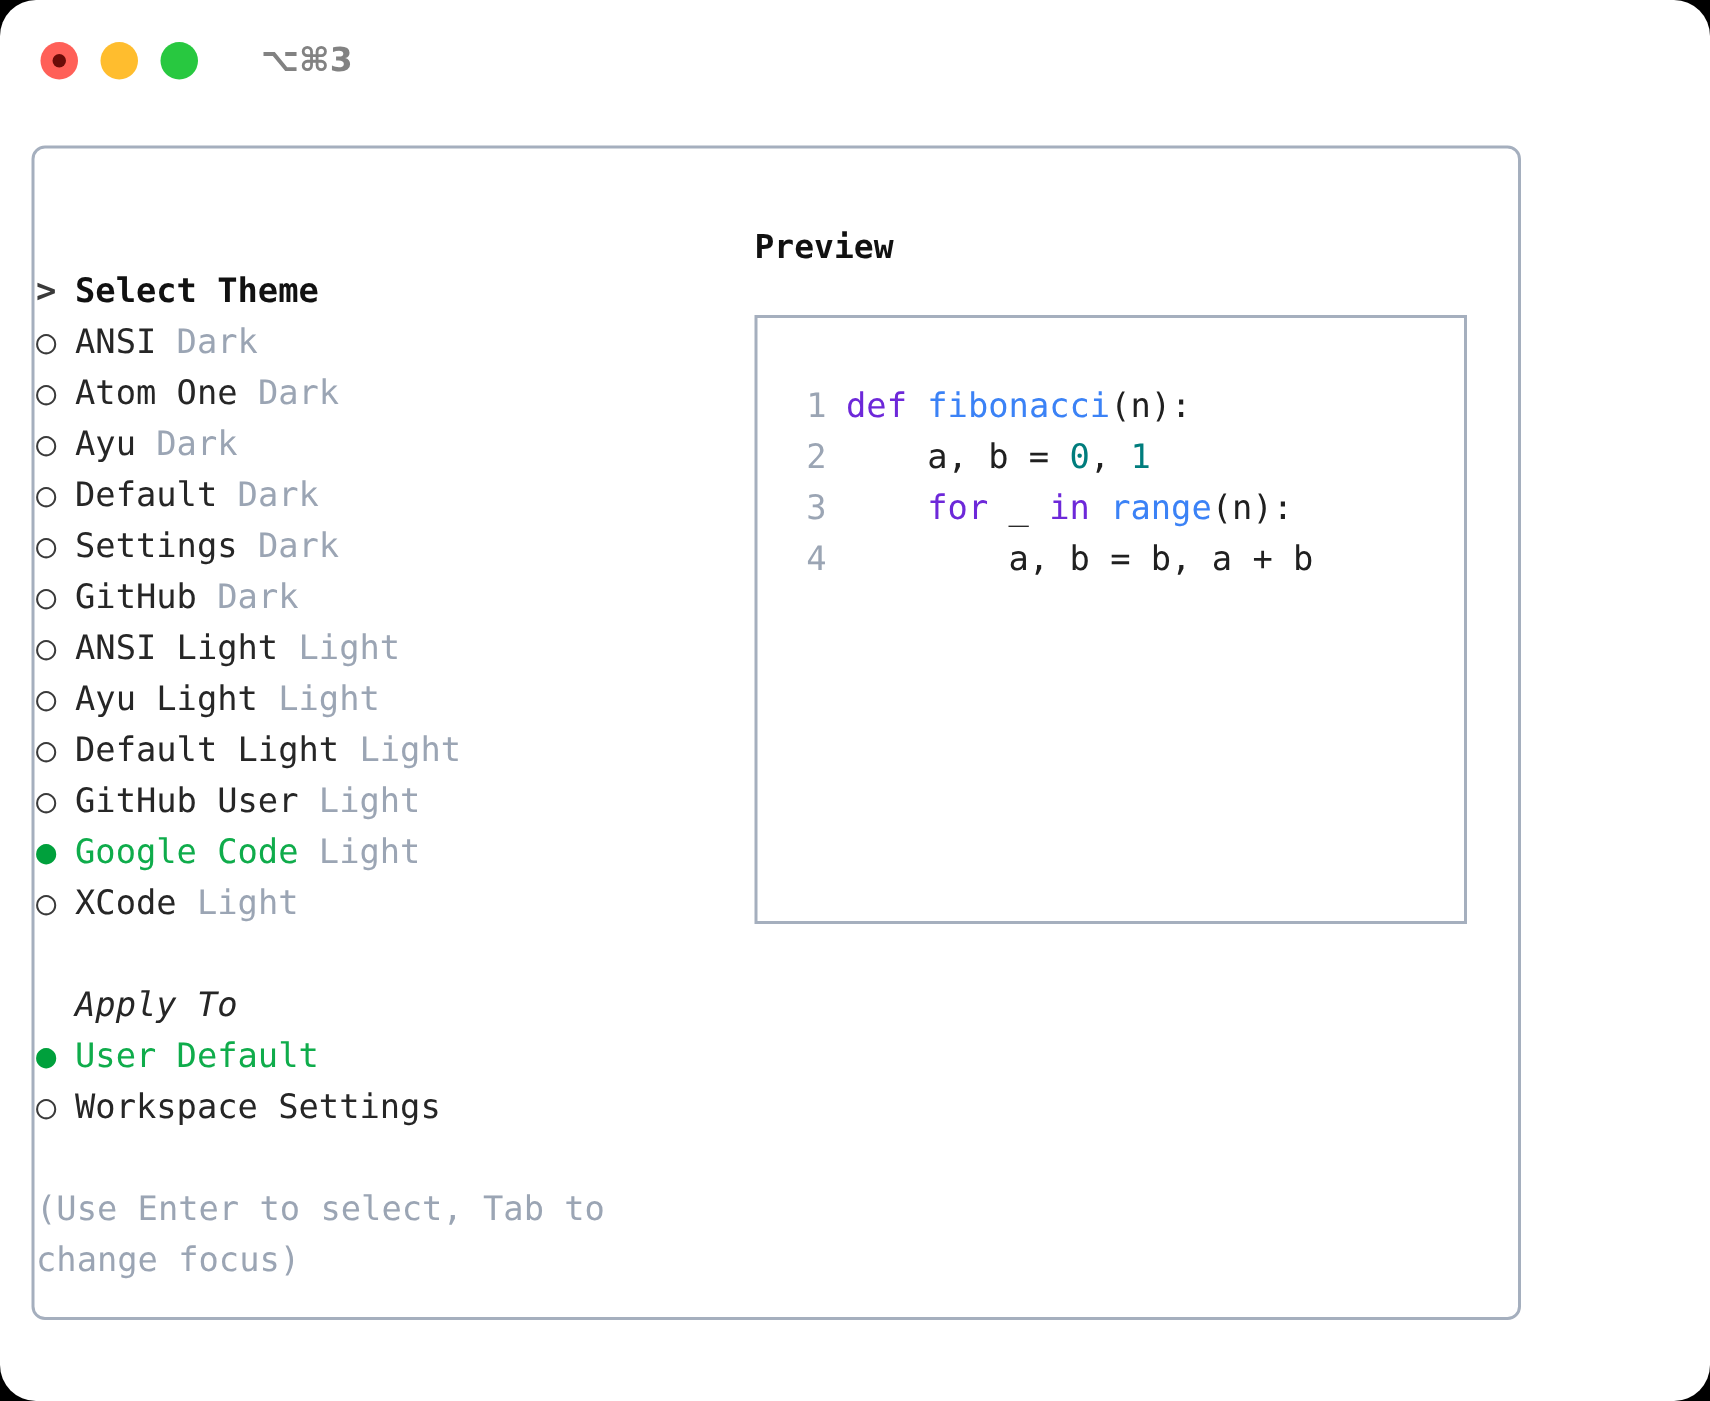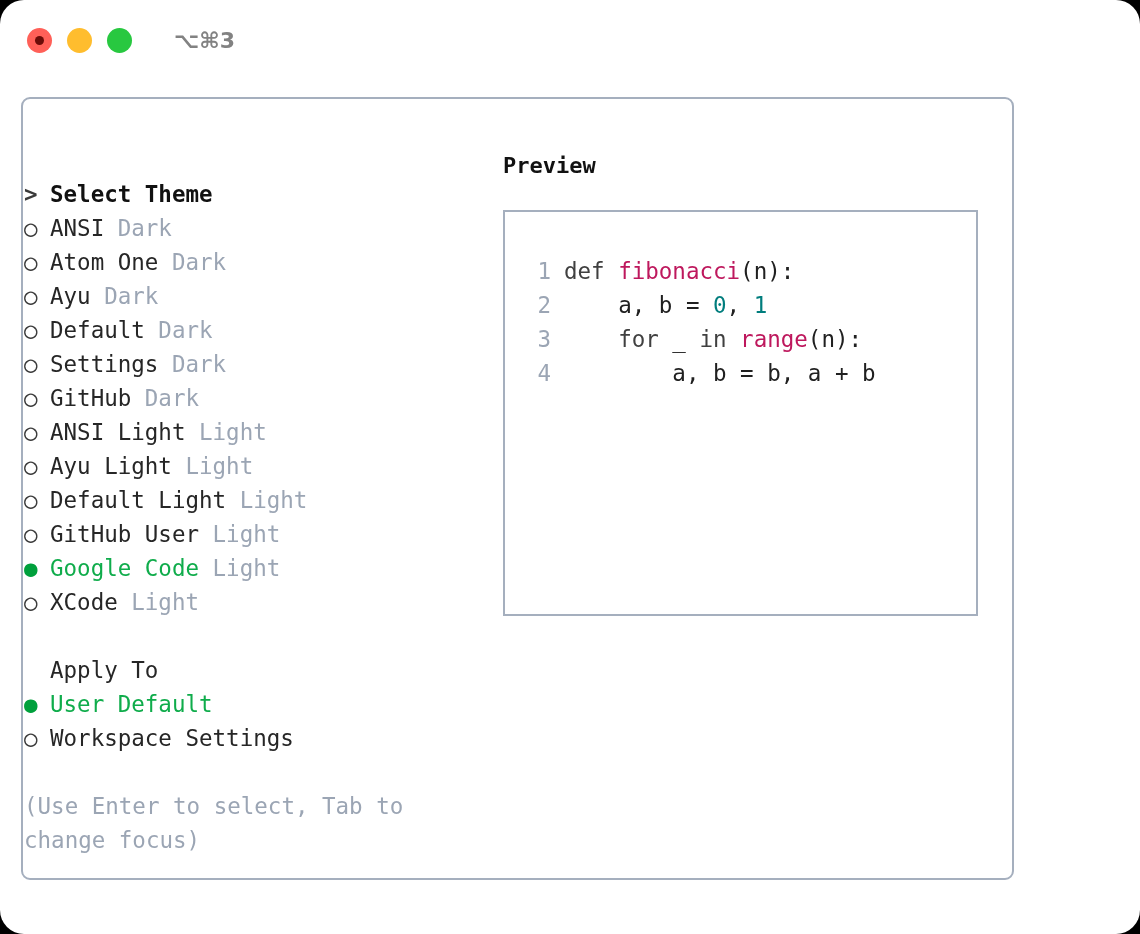--- a/index.html
+++ b/index.html
@@ -84,21 +84,21 @@
     line-height: 34px;
     white-space: nowrap;
     font-size: 22.5px;
     color: #262626;
   }
 
   .section-head {
     font-weight: bold;
     color: #111111;
   }
-  .section-head.plain { font-weight: normal; color: #262626; }
+  .section-head.plain { font-weight: normal; color: #262626; font-style: italic; }
 
   .marker {
     display: inline-block;
     width: 26px;
     text-align: left;
     color: #3A3A3A;
   }
   .marker.sel { color: #00A03C; }
 
   .item-name.sel { color: #0FAC4B; }
@@ -145,22 +145,22 @@
     white-space: pre;
     color: #202020;
   }
   .lno {
     display: inline-block;
     width: 26px;
     text-align: right;
     margin-right: 13px;
     color: #9BA5B4;
   }
-  .kw  { color: #404040; }
-  .fn  { color: #be185d; text-align: center; }
+  .kw  { color: #6d28d9; }
+  .fn  { color: #3b82f6; text-align: center; }
   .num { color: #007D7D; }
   .pl  { color: #202020; }
 
   .gap-line { height: 34px; }
 
   .ctx { color: #8A8A8A; }
   .del { color: #C00000; }
   .add { color: #00C000; }
 </style>
 </head>

